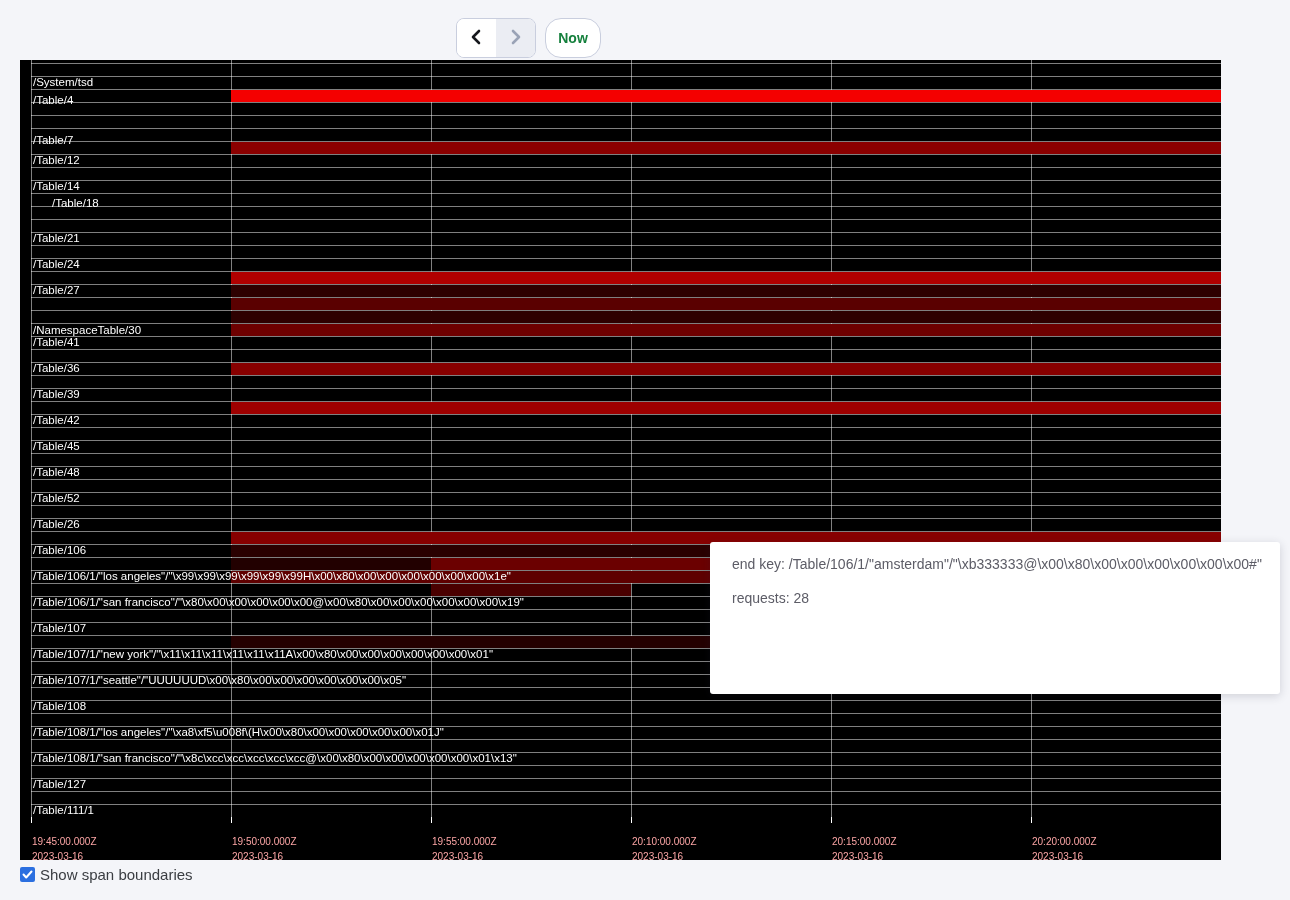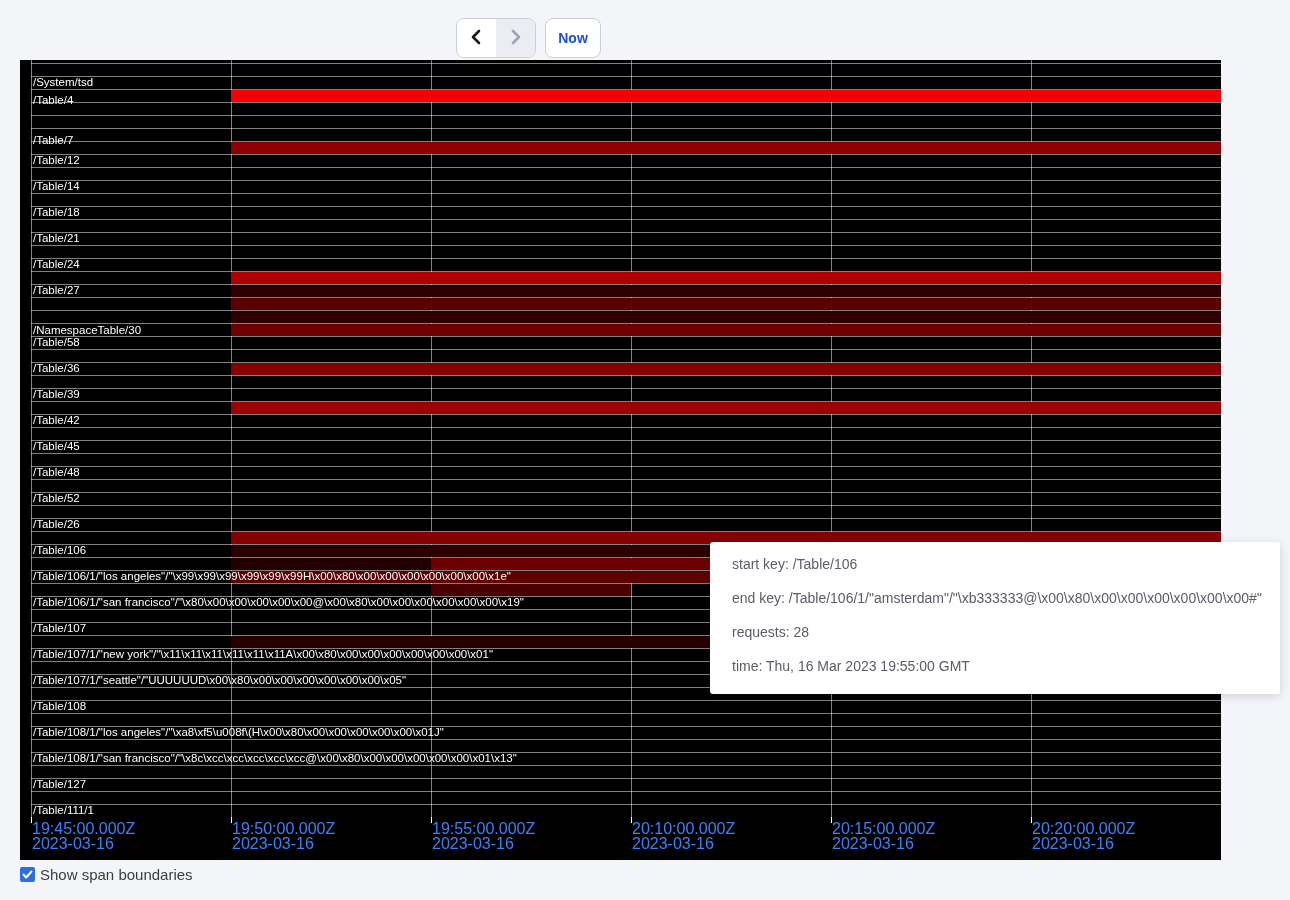--- a/index.html
+++ b/index.html
@@ -15,32 +15,32 @@
   .range-text{margin-left:14px;font-size:14px;color:#242b3a;font-weight:bold;white-space:nowrap;}
   .utc{color:#7a84a0;font-weight:normal;}
   .select-chevron{position:absolute;right:14px;top:14px;}
   .nav-group{position:absolute;left:456px;top:18px;height:40px;width:80px;display:flex;
     border:1px solid #c9cede;border-radius:8px;overflow:hidden;box-sizing:border-box;background:#fff;}
   .nav-btn{width:40px;height:100%;display:flex;align-items:center;justify-content:center;border:none;
     background:#fff;padding:0;cursor:pointer;}
   .nav-btn.disabled{background:#ebedf3;cursor:default;}
   .nav-divider{width:1px;background:#c9cede;}
   .now-btn{position:absolute;left:545px;top:18px;width:56px;height:40px;background:#fff;
-    border:1px solid #c9cede;border-radius:8px;font-family:"Liberation Sans",sans-serif;
-    font-size:14px;font-weight:bold;color:#1d4ed8;cursor:pointer;}
+    border:1px solid #c9cede;border-radius:16px;font-family:"Liberation Sans",sans-serif;
+    font-size:14px;font-weight:bold;color:#15803d;cursor:pointer;}
   
   #canvas{position:absolute;left:20px;top:60px;width:1201px;height:800px;background:#000;overflow:hidden;}
   .vline{position:absolute;width:1px;background:rgba(255,255,255,.5);top:0;}
   .hline{position:absolute;height:1px;background:rgba(255,255,255,.5);left:11px;width:1190px;}
   .band{position:absolute;height:12px;}
   .spanlabel{position:absolute;left:13px;height:13px;line-height:13px;color:#fff;font-size:11.5px;
     white-space:nowrap;z-index:3;}
   .axis{position:absolute;left:0;top:757px;width:1201px;height:43px;background:#000;z-index:4;}
   .tick{position:absolute;top:0;width:1px;height:6px;background:#fff;}
-  .ticklabel{position:absolute;top:4px;color:#3b82f6;font-size:16px;line-height:15px;white-space:nowrap;}
+  .ticklabel{position:absolute;top:17px;color:#fca5a5;font-size:10px;line-height:15px;white-space:nowrap;}
   
   #tooltip{position:absolute;left:710px;top:542px;width:570px;height:152px;background:#fff;
     border-radius:3px;box-shadow:0 2px 10px rgba(40,40,60,.18);z-index:10;box-sizing:border-box;
     padding:5px 14px 5px 22px;}
   .tipline{font-size:14px;color:#5c5c66;line-height:34px;white-space:nowrap;overflow:hidden;}
   
   .footer{position:absolute;left:20px;top:866px;display:flex;align-items:center;cursor:pointer;}
   .cbox{width:15px;height:15px;background:#2b6fe0;border-radius:2px;display:flex;align-items:center;
     justify-content:center;}
   .cbox svg{display:block;}
@@ -138,31 +138,31 @@
       <div class="hline" style="top: 731px;"></div>
       <div class="hline" style="top: 744px;"></div>
       <div class="hline" style="top: 757px;"></div>
       <div class="spanlabel" style="top: 16px;">/System/tsd</div>
       <div class="band" style="left: 211px; width: 990px; top: 30px; background: rgb(244, 0, 0);"></div>
       <div class="spanlabel" style="top: 34px;">/Table/4</div>
       <div class="spanlabel" style="top: 74px;">/Table/7</div>
       <div class="band" style="left: 211px; width: 990px; top: 82px; background: rgb(139, 0, 0);"></div>
       <div class="spanlabel" style="top: 94px;">/Table/12</div>
       <div class="spanlabel" style="top: 120px;">/Table/14</div>
-      <div class="spanlabel" style="top: 146px;">/Table/18</div>
+      <div class="spanlabel" style="top: 137px; padding-left: 19px;">/Table/18</div>
       <div class="spanlabel" style="top: 172px;">/Table/21</div>
       <div class="spanlabel" style="top: 198px;">/Table/24</div>
       <div class="band" style="left: 211px; width: 990px; top: 212px; background: rgb(176, 0, 0);"></div>
       <div class="band" style="left: 211px; width: 990px; top: 225px; background: rgb(46, 0, 0);"></div>
       <div class="spanlabel" style="top: 224px;">/Table/27</div>
       <div class="band" style="left: 211px; width: 990px; top: 238px; background: rgb(90, 0, 0);"></div>
       <div class="band" style="left: 211px; width: 990px; top: 251px; background: rgb(46, 0, 0);"></div>
       <div class="spanlabel" style="top: 264px;">/NamespaceTable/30</div>
       <div class="band" style="left: 211px; width: 990px; top: 264px; background: rgb(110, 0, 0);"></div>
-      <div class="spanlabel" style="top: 276px;">/Table/58</div>
+      <div class="spanlabel" style="top: 276px;">/Table/41</div>
       <div class="band" style="left: 211px; width: 990px; top: 303px; background: rgb(135, 0, 0);"></div>
       <div class="spanlabel" style="top: 302px;">/Table/36</div>
       <div class="spanlabel" style="top: 328px;">/Table/39</div>
       <div class="band" style="left: 211px; width: 990px; top: 342px; background: rgb(158, 0, 0);"></div>
       <div class="spanlabel" style="top: 354px;">/Table/42</div>
       <div class="spanlabel" style="top: 380px;">/Table/45</div>
       <div class="spanlabel" style="top: 406px; text-align: center;">/Table/48</div>
       <div class="spanlabel" style="top: 432px;">/Table/52</div>
       <div class="spanlabel" style="top: 458px;">/Table/26</div>
       <div class="band" style="left: 211px; width: 990px; top: 472px; background: rgb(135, 0, 0);"></div>
@@ -211,24 +211,22 @@
         </div>
         <div class="tick" style="left: 1011px;"></div>
         <div class="ticklabel" style="left: 1012px;">
           <div>20:20:00.000Z</div>
           <div>2023-03-16</div>
         </div>
       </div>
     </div>
 
   <div id="tooltip">
-      <div class="tipline">start key: /Table/106</div>
       <div class="tipline">end key: /Table/106/1/"amsterdam"/"\xb333333@\x00\x80\x00\x00\x00\x00\x00\x00#"</div>
       <div class="tipline">requests: 28</div>
-      <div class="tipline">time: Thu, 16 Mar 2023 19:55:00 GMT</div>
     </div>
 
   <label class="footer">
     <span class="cbox">
       <svg width="11" height="11" viewBox="0 0 11 11">
           <polyline points="1.5,5.5 4.2,8.5 9.5,2.5" fill="none" stroke="#fff" stroke-width="2" stroke-linecap="round" stroke-linejoin="round"></polyline>
         </svg>
     </span>
     <span class="cblabel">Show span boundaries</span>
   </label>

